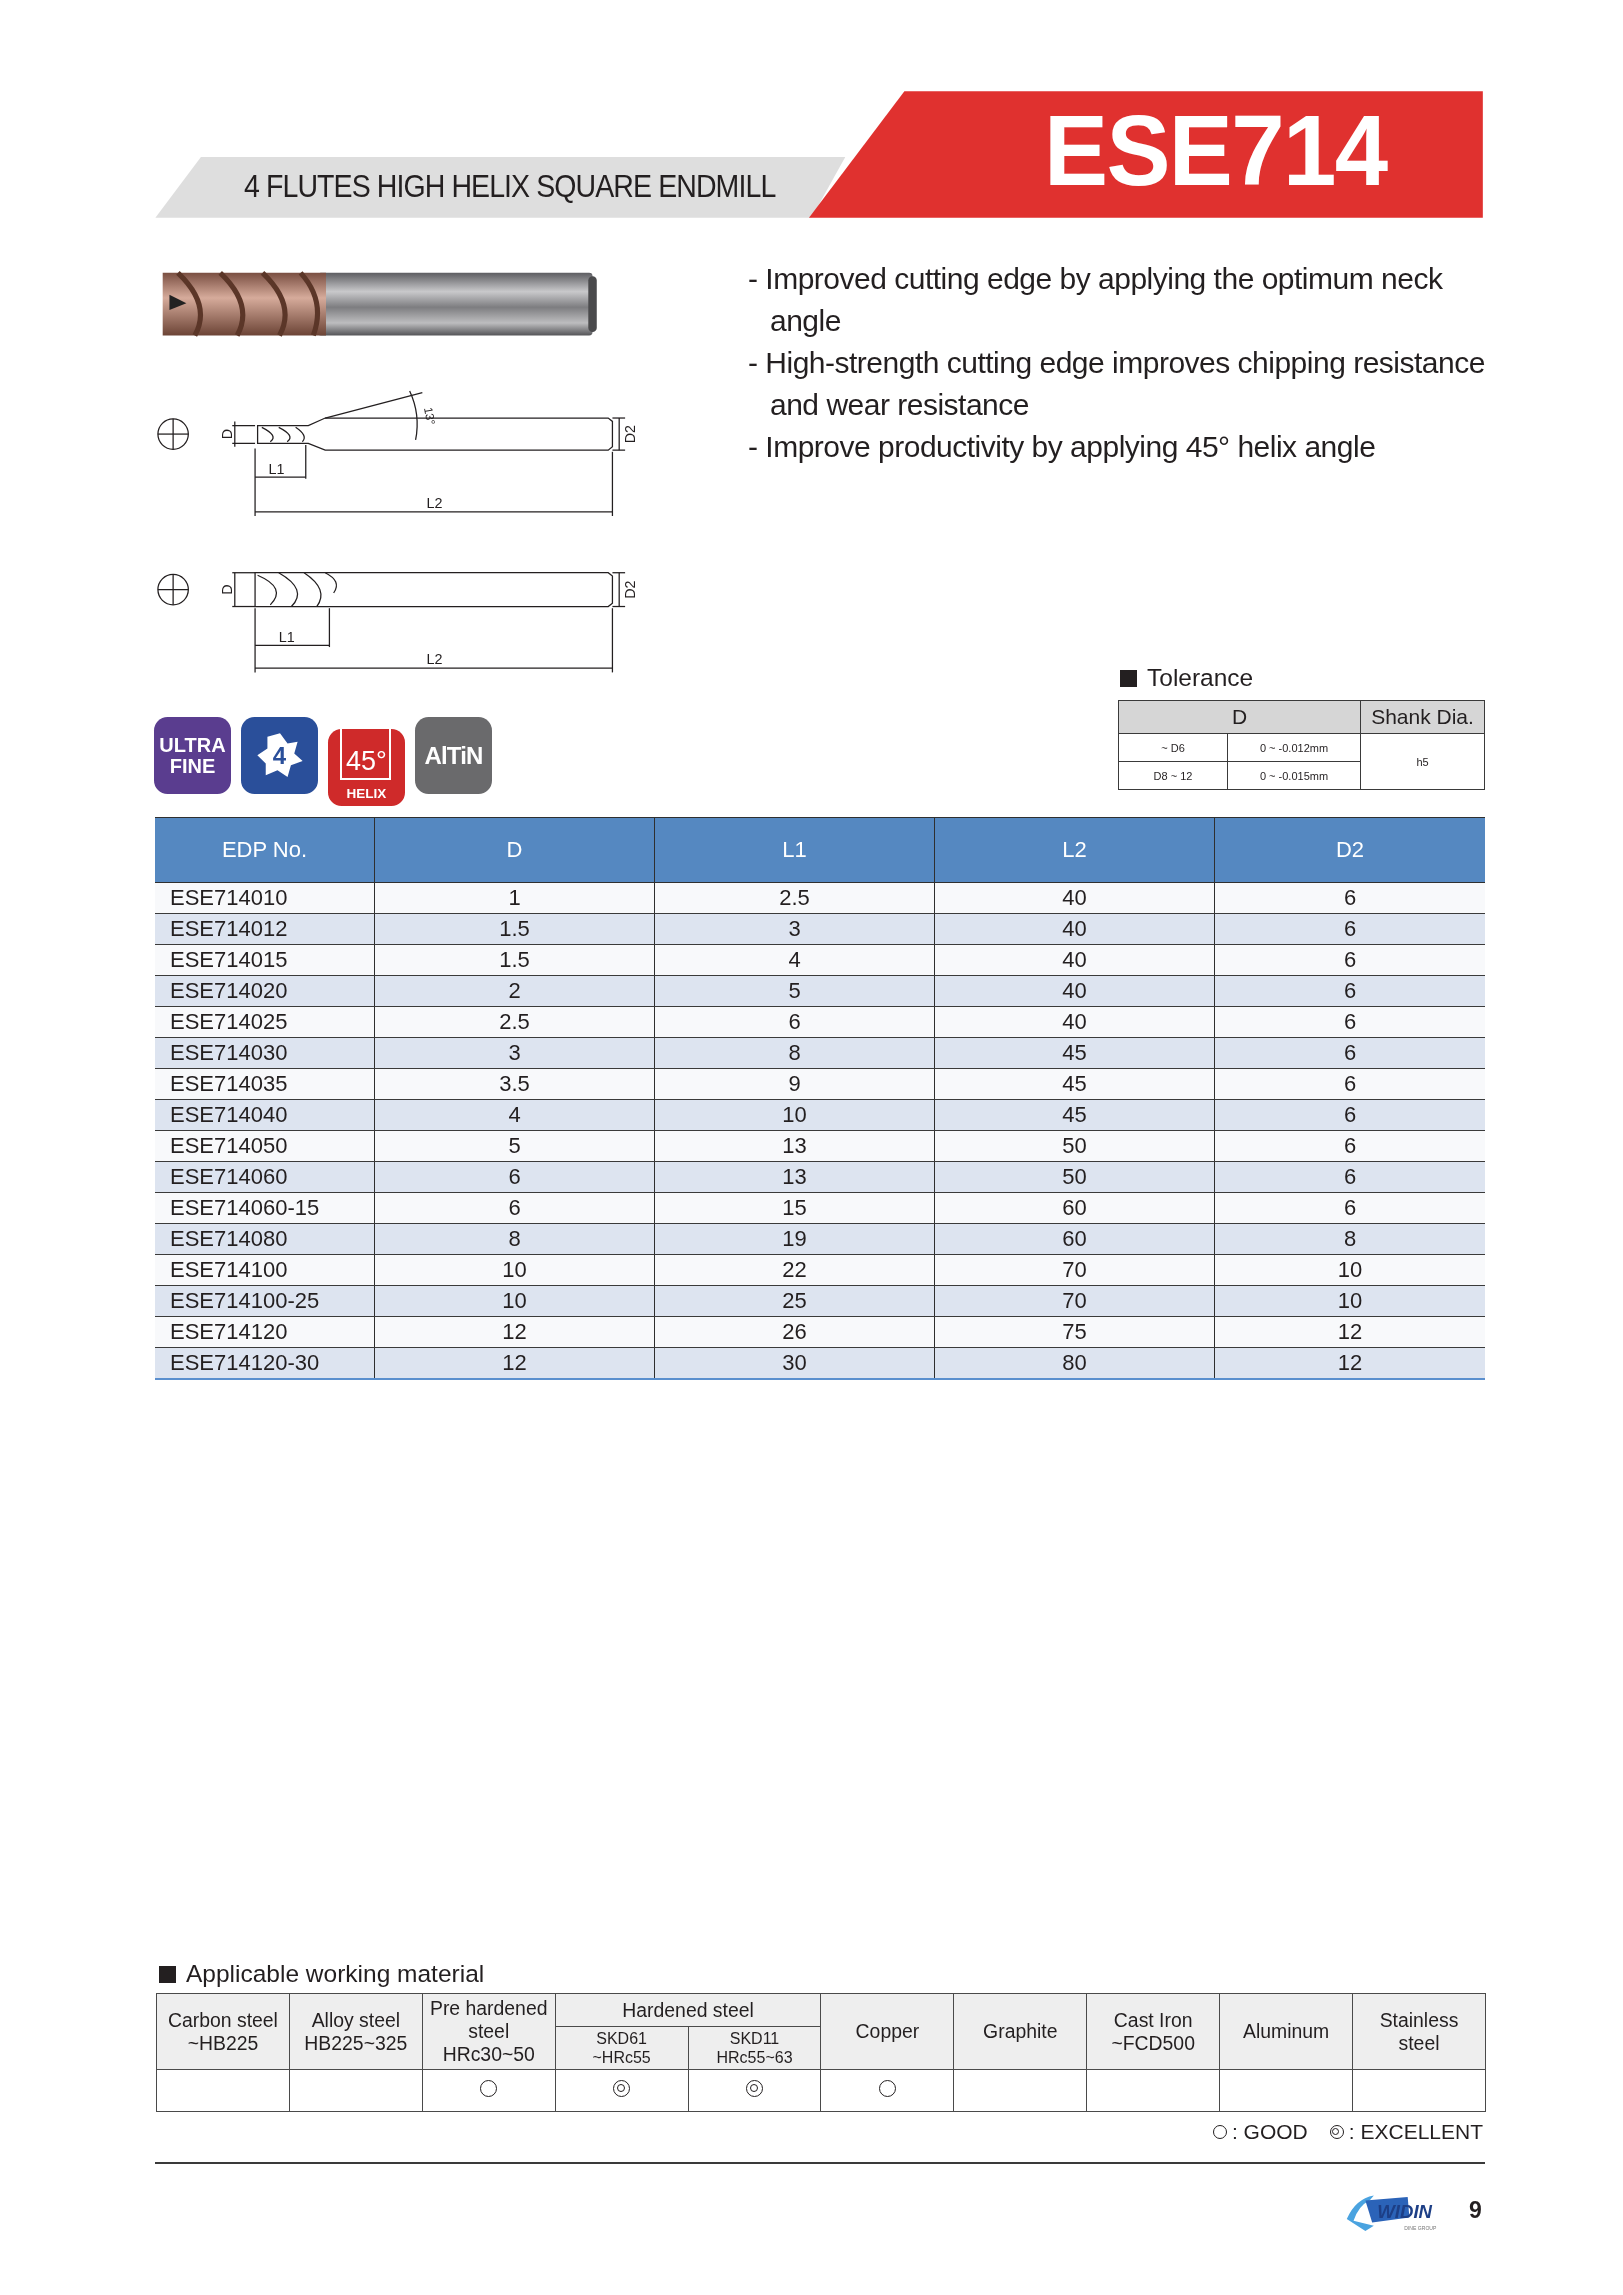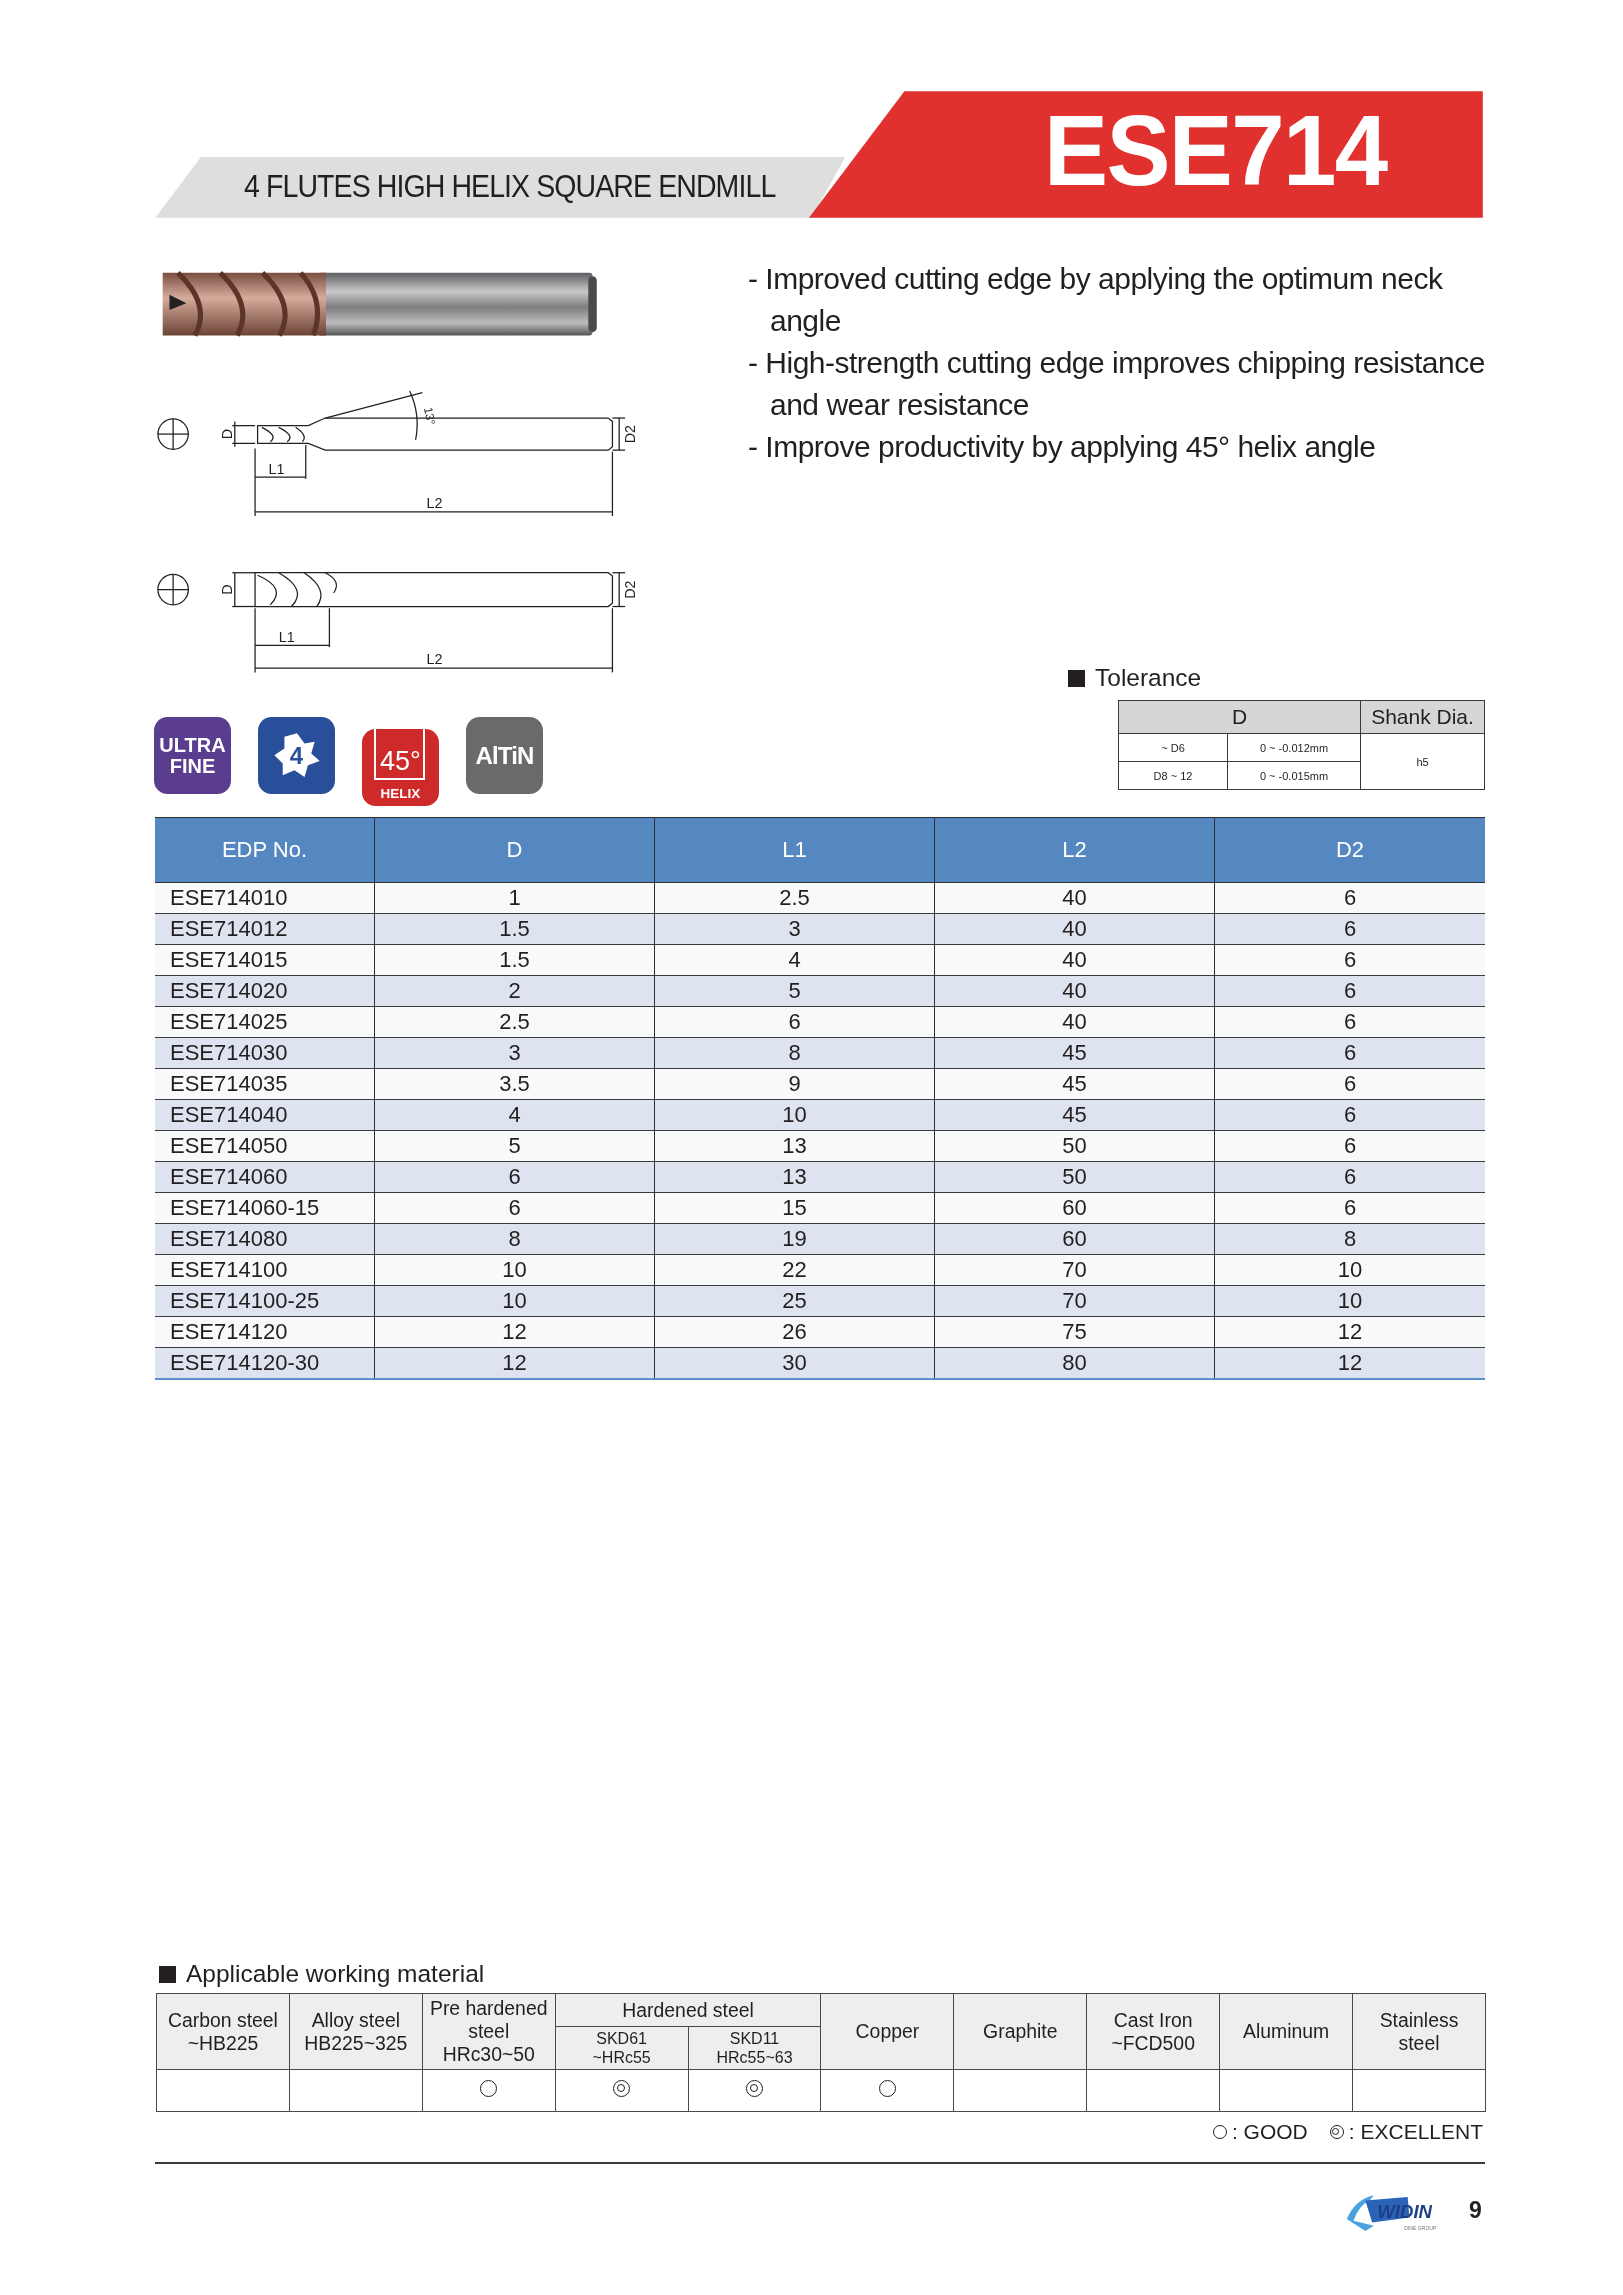--- a/index.html
+++ b/index.html
@@ -20,33 +20,33 @@
   .drawing.d1 { top:389px; width:490px; height:140px; }
   .drawing.d2 { top:554px; width:490px; height:127px; }
 
   
   .features { position:absolute; left:748px; top:258px; width:744px; list-style:none; margin:0; padding:0; }
   .features li { font-size:30px; line-height:42px; letter-spacing:-0.5px; color:#231f20;
                  padding-left:22px; text-indent:-22px; }
   .features li::before { content:"- "; }
 
   
-  .badges { position:absolute; left:154px; top:717px; display:flex; gap:27px; }
+  .badges { position:absolute; left:154px; top:717px; display:flex; gap:10px; }
   .badge { width:77px; height:77px; border-radius:13.5px; display:flex; align-items:center; justify-content:center;
            flex-direction:column; color:#fff; font-weight:bold; position:relative; }
   .badge.ultra { background:#5a3d8f; font-size:20px; line-height:21px; text-align:center; }
   .badge.flute { background:#2a4f9a; }
   .badge.helix { background:#cf2a2a;margin-top:12px; }
   .badge.coat  { background:#6a6a6c; font-size:24px; letter-spacing:-0.8px; }
   .helix-frame { position:absolute; left:12px; top:0; width:51px; height:51px; border:2.5px solid #fff; border-top:none; box-sizing:border-box; }
   .helix-deg { position:relative; font-size:27px; font-weight:normal; margin-top:-12px; }
   .helix-label { position:absolute; bottom:5px; font-size:13.5px; }
 
   
-  .tol-title { position:absolute; left:1068px; top:664px; font-size:24.5px; color:#231f20; }
+  .tol-title { position:absolute; left:1120px; top:664px; font-size:24.5px; color:#231f20; }
   .sq { display:inline-block; width:17px; height:17px; background:#231f20; margin-right:10px; vertical-align:-0.8px; }
   table.tol { position:absolute; left:1118px; top:700px; width:367px; border-collapse:collapse; }
   table.tol td, table.tol th { border:1.7px solid #3a3a3a; text-align:center; color:#231f20; font-weight:normal; padding:0; }
   table.tol th { background:#d6d6d6; height:32px; font-size:21px; }
   table.tol td { height:27px; font-size:11px; background:#fff; }
 
   
   table.spec { position:absolute; left:155px; top:817px; width:1330px; border-collapse:collapse; }
   table.spec th { background:#5588c1; color:#fff; font-weight:normal; font-size:22px; height:62px;
                   border-left:1.7px solid #2f2f2f; border-top:1.7px solid #2f2f2f; border-bottom:1.7px solid #2f2f2f; }

